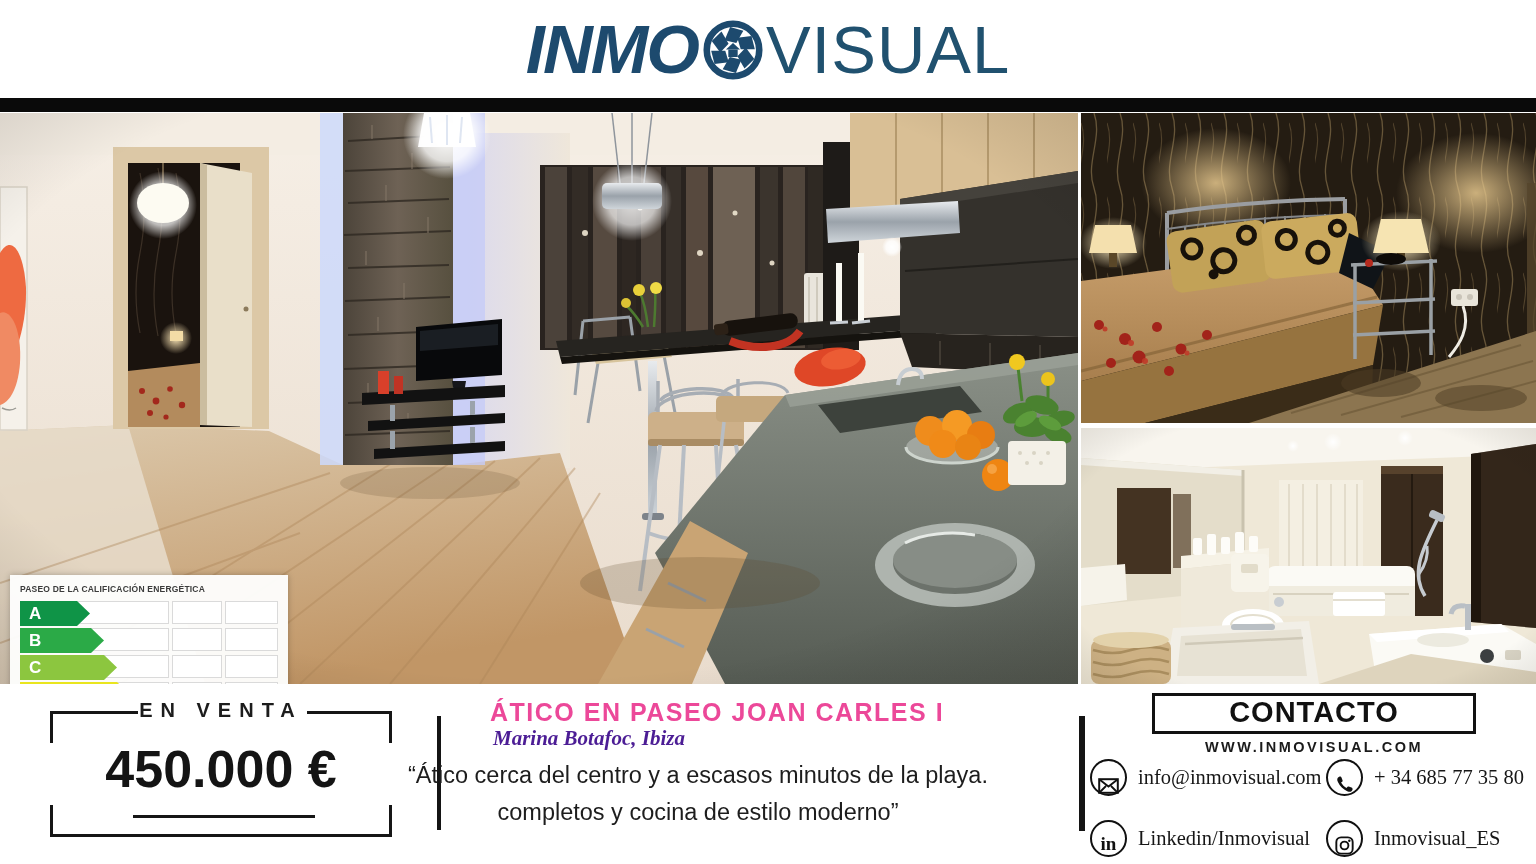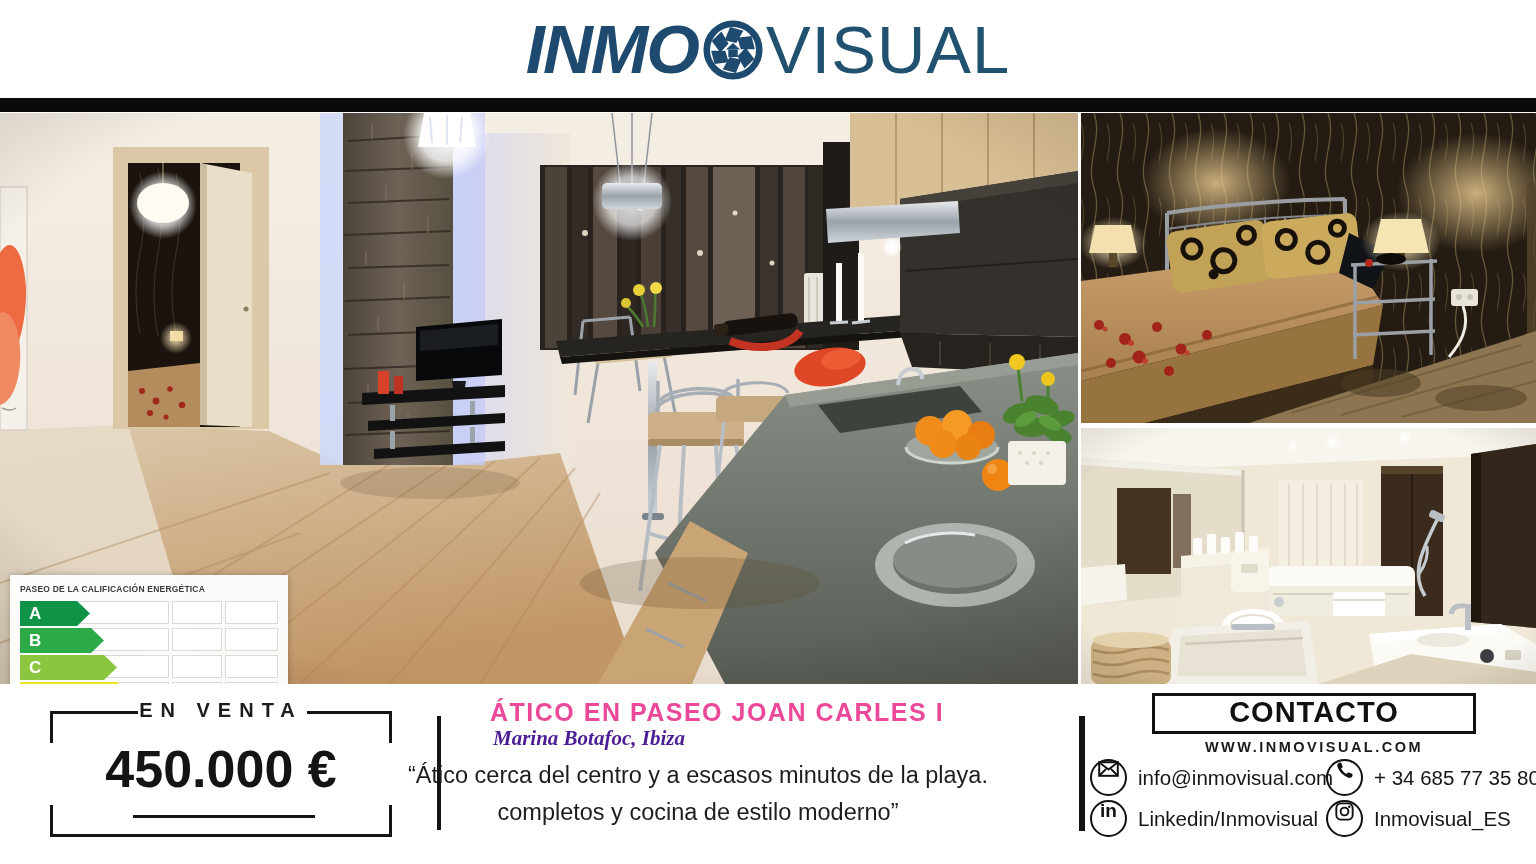--- a/index.html
+++ b/index.html
@@ -66,24 +66,24 @@
   #listing-quote { position:absolute; left:398px; top:757px; width:600px; text-align:center;
                    font-size:23.5px; color:#1d1d1d; line-height:37px; }
 
   
   #contact-box { position:absolute; left:1152px; top:693px; width:324px; height:41px;
                  border:3px solid #111; display:flex; align-items:flex-start; justify-content:center; }
   #contact-heading { font-size:29px; font-weight:800; letter-spacing:1px; color:#111; }
   #contact-website { position:absolute; left:1152px; top:739px; width:324px; text-align:center;
                      font-size:14.5px; font-weight:600; letter-spacing:2.5px; color:#1a1a1a; }
   #contact-grid { position:absolute; left:1090px; top:757px; display:grid;
-                  grid-template-columns:236px 196px; row-gap:0; }
+                  grid-template-columns:236px 196px; row-gap:20px;font-family:Liberation Serif, serif; }
   .citem { display:flex; align-items:center; gap:11px; height:41px; cursor:pointer; }
   .cicon { width:37px; height:37px; border:2px solid #111; border-radius:50%;
-           display:flex; align-items:flex-start; justify-content:center; flex:none; }
+           display:flex; align-items:flex-end; justify-content:center; flex:none; }
   .clabel { font-size:20.5px; color:#161616; white-space:nowrap; }
   .in-glyph { font-size:19px; font-weight:800; color:#111; letter-spacing:0; margin-top:-2px; }
 </style>
 </head>
 <body>
 
 <div id="page">
 
   <div id="header">
     <div class="logo">

